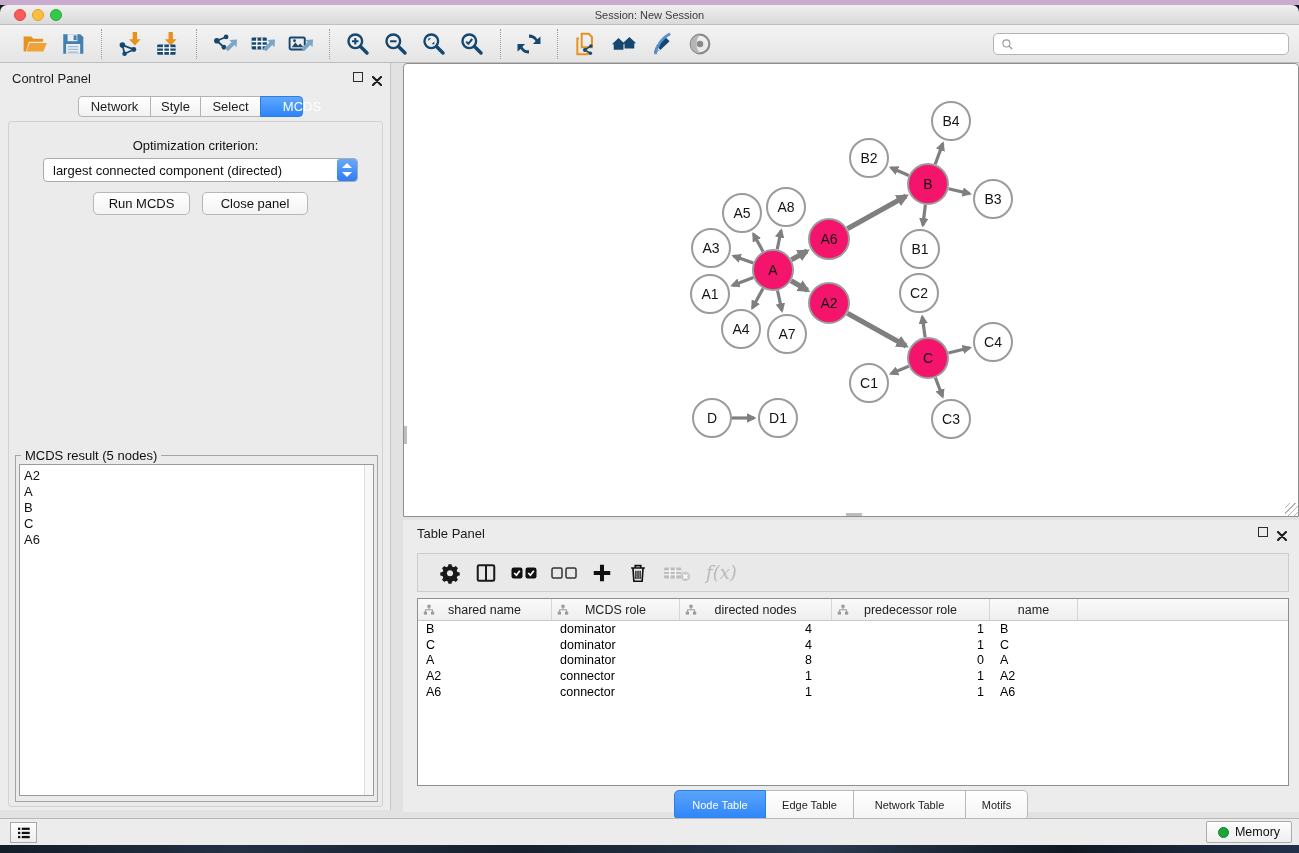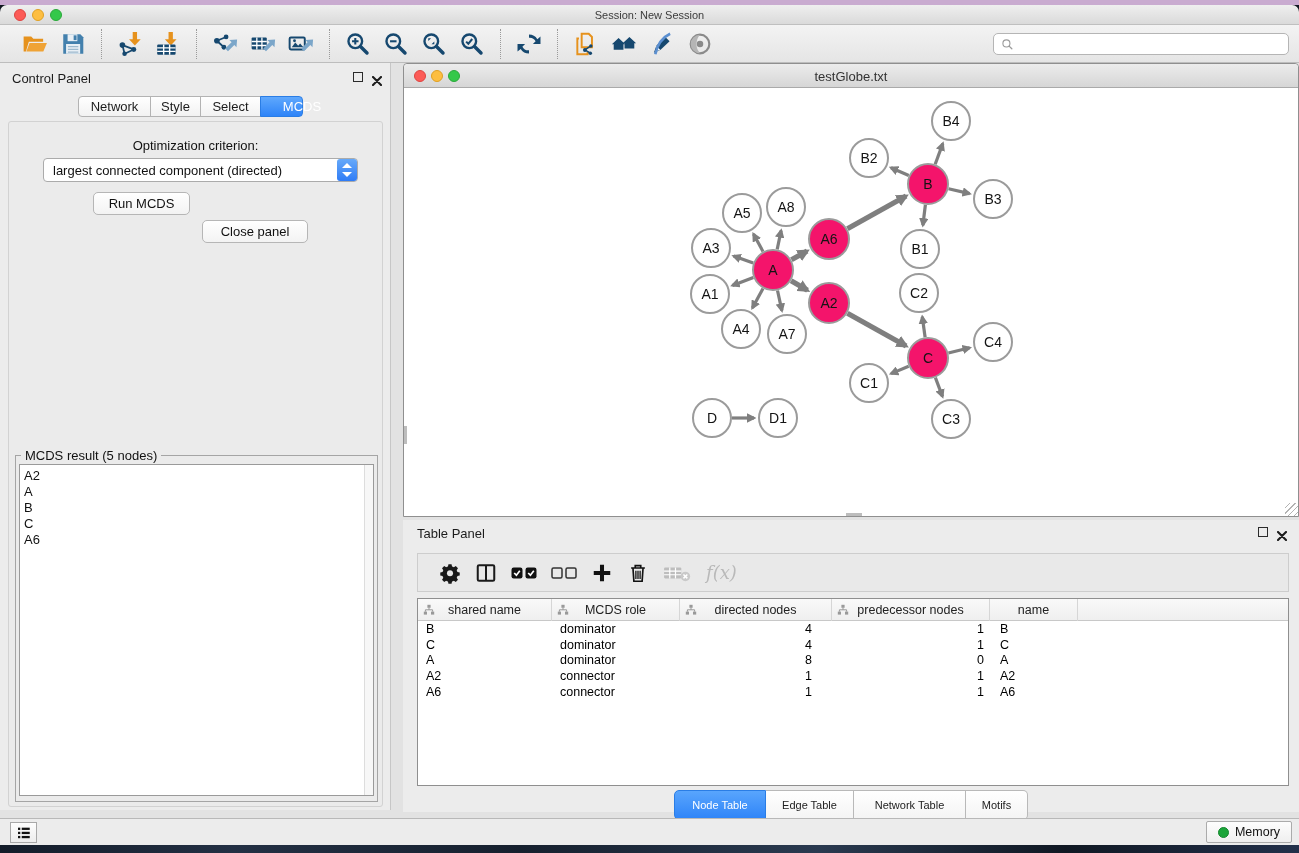--- a/index.html
+++ b/index.html
@@ -57,21 +57,21 @@
     background:#fff; border:1px solid #ababab; border-radius:4px; display:flex; align-items:center; }
   #criterion-select .val { flex:1; font-size:13px; padding-left:9px; color:#111; white-space:nowrap; }
   .stepper { width:20px; height:22px; margin-right:0px; border-radius:3px;
     background:linear-gradient(#66a9f9,#2f7cf6); position:relative; }
   .stepper i { position:absolute; left:5px; width:0; height:0; border-left:5px solid transparent; border-right:5px solid transparent; }
   .stepper .up { top:4px; border-bottom:5px solid #fff; }
   .stepper .dn { bottom:4px; border-top:5px solid #fff; }
   .mac-btn { position:absolute; top:70px; height:23px; font-size:13px; color:#111;
     background:linear-gradient(#ffffff,#f3f3f3); border:1px solid #b6b6b6; border-radius:5px;
     display:flex; align-items:center; justify-content:center; }
-  #run-btn { left:84px; width:97px; } #closep-btn { left:193px; width:106px;margin-top:28px; }
+  #run-btn { left:84px; width:97px; } #closep-btn { left:193px; width:106px; }
   #result-group { position:absolute; left:6px; top:333px; width:363px; height:347px;
     border:1px solid #a5a5a5; }
   #result-legend { position:absolute; top:-8px; left:5px; background:#ebebeb; padding:0 4px;
     font-size:13px; color:#111; }
   #result-list { position:absolute; inset:8px 3px 5px 3px; background:#fff; border:1px solid #9a9a9a; overflow:hidden; }
   #result-scroll { position:absolute; top:0; bottom:0; right:0; width:9px; background:#f7f7f7; border-left:1px solid #ddd; }
   #result-list ul { list-style:none; padding:3px 0 0 4px; }
   #result-list li { font-size:13px; line-height:16px; color:#111; }
 
   
@@ -337,26 +337,20 @@
         </div>
       </div>
     </div>
   <div class="ctab first" style="left: 78px; width: 73px;">Network</div>
       <div class="ctab" style="left: 150px; width: 51px;">Style</div>
       <div class="ctab" style="left: 200px; width: 61px;">Select</div>
       <div class="ctab last active" style="left: 260px; width: 38px; padding-left: 41px;">MCDS</div>
     </div>
 
   <div id="net-window">
-    <div id="net-titlebar">
-      <span class="tl red"></span>
-      <span class="tl yellow"></span>
-      <span class="tl green"></span>
-      <div id="net-title">testGlobe.txt</div>
-    </div>
     <div id="net-canvas">
       <svg id="graph-svg" width="894" height="429">
           <defs>
 <marker id="am" viewBox="0 0 10 10" refX="7.5" refY="5" markerWidth="9.5" markerHeight="9.5" orient="auto" markerUnits="userSpaceOnUse">
               <path d="M0 0L10 5L0 10z" fill="#7f7f7f"></path>
             </marker>
 <marker id="at" viewBox="0 0 10 10" refX="7.5" refY="5" markerWidth="12.5" markerHeight="12.5" orient="auto" markerUnits="userSpaceOnUse">
               <path d="M0 0L10 5L0 10z" fill="#7f7f7f"></path>
             </marker>
 </defs>
@@ -523,21 +517,21 @@
           </div>
           <div class="th" style="width: 158px;">
             <span class="colicon"><svg viewBox="0 0 12 12" style="width:12px;height:12px">
                 <g fill="#999">
                   <rect x="4.4" y="0.8" width="3.2" height="3"></rect>
                   <rect x="0.8" y="7.6" width="3.2" height="3"></rect>
                   <rect x="8" y="7.6" width="3.2" height="3"></rect>
                 </g>
                 <path stroke="#999" fill="none" stroke-width="1" d="M6 3.8v2M2.4 7.6V5.8h7.2v1.8"></path>
               </svg></span>
-            <span>predecessor nodes</span>
+            <span>predecessor role</span>
           </div>
           <div class="th" style="width: 88px;">
             <span>name</span>
           </div>
           <div class="th" style="flex: 1 1 0%; border-right: none;"></div>
         </div>
       <div id="tp-body">
           <div class="trow">
             <div class="td l" style="width: 134px; padding-left: 8px;">B</div>
             <div class="td l" style="width: 128px; padding-left: 8px;">dominator</div>

